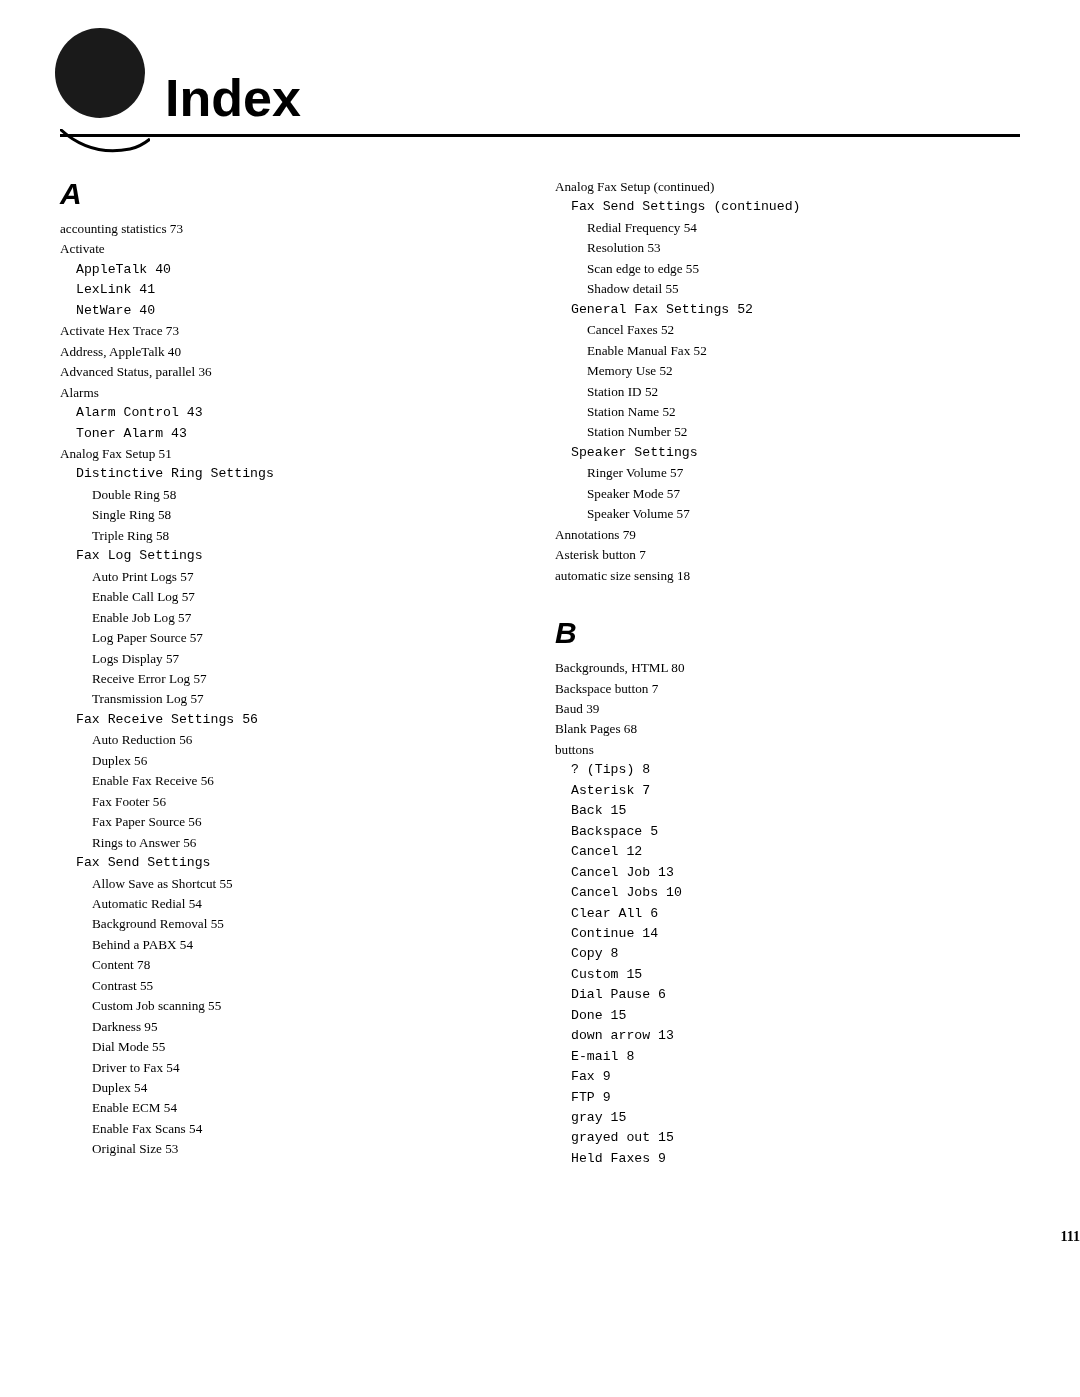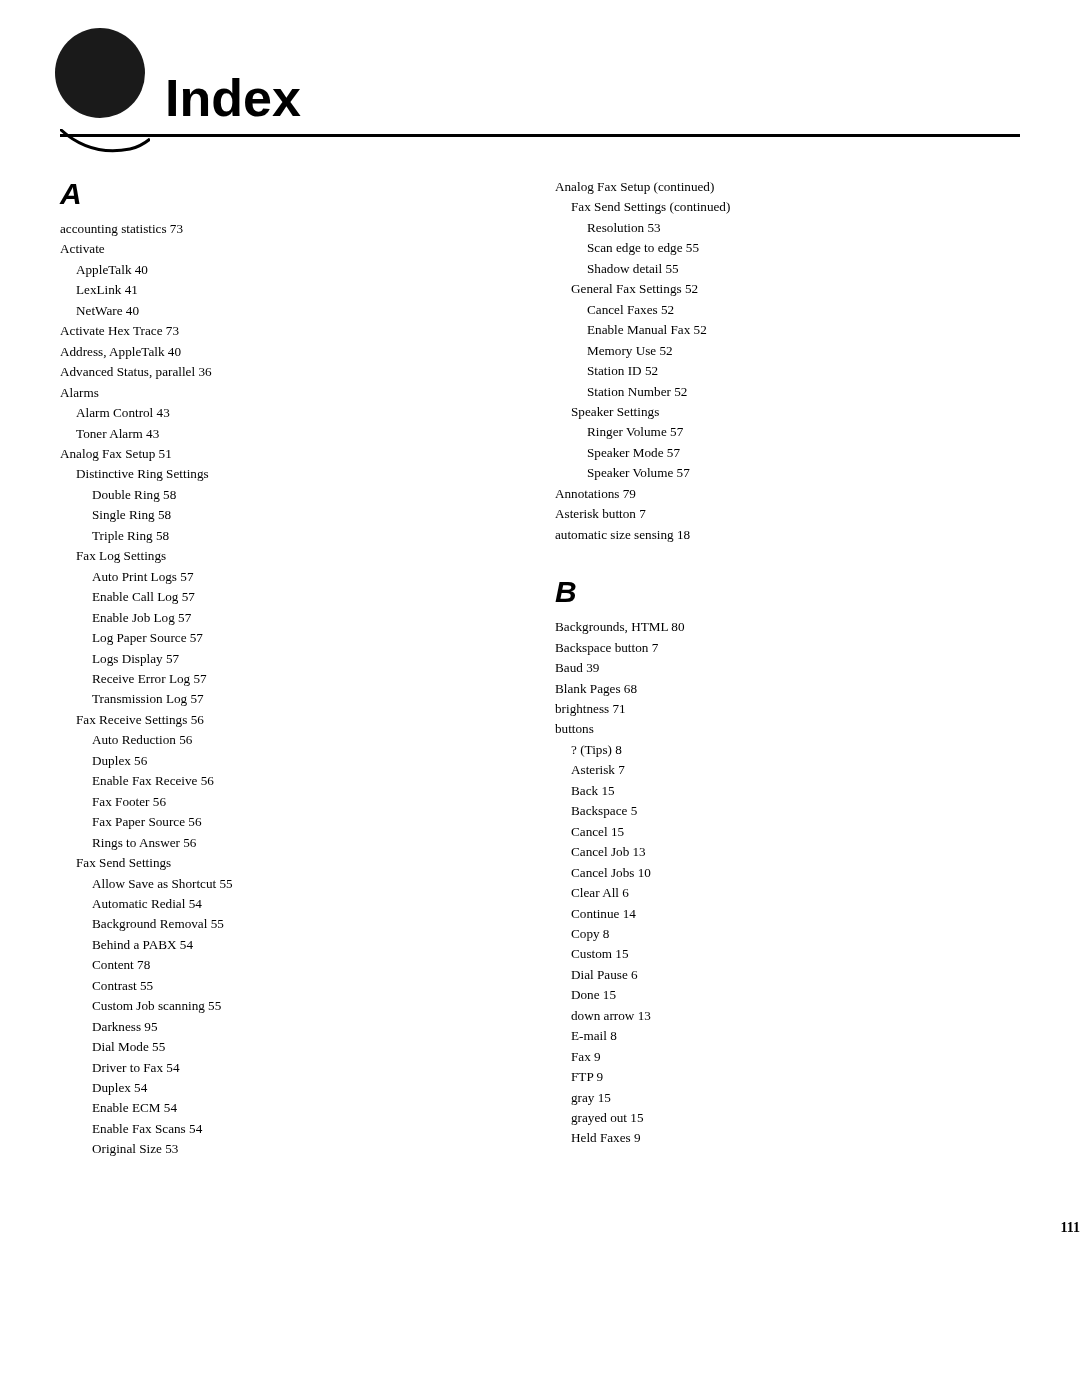--- a/index.html
+++ b/index.html
@@ -90,21 +90,21 @@
       font-style: italic;
     }
 
     
     .entry {
       line-height: 1.55;
       font-size: 13.2px;
     }
 
     .entry.l0 { margin-left: 0; }
-    .entry.l1 { margin-left: 16px; }
+    .entry.l1 { margin-left: 16px; font-family: Liberation Mono, monospace; }
     .entry.l2 { margin-left: 32px; }
 
     
     .footer {
       text-align: right;
       font-weight: bold;
       font-size: 14px;
       padding-bottom: 30px;
       margin-top: 20px;
     }
@@ -181,53 +181,54 @@
           <div class="entry l2">Enable ECM  54</div>
           <div class="entry l2">Enable Fax Scans  54</div>
           <div class="entry l2">Original Size  53</div>
         </div>
     </div>
 
     <div class="col">
       <div id="right-analog-header" class="entry l0">Analog Fax Setup (continued)</div>
       <div id="right-analog-entries">
           <div class="entry l1">Fax Send Settings (continued)</div>
+          <div class="entry l2">Redial Frequency  54</div>
           <div class="entry l2">Resolution  53</div>
           <div class="entry l2">Scan edge to edge  55</div>
           <div class="entry l2">Shadow detail  55</div>
           <div class="entry l1">General Fax Settings  52</div>
           <div class="entry l2">Cancel Faxes  52</div>
           <div class="entry l2">Enable Manual Fax  52</div>
           <div class="entry l2">Memory Use  52</div>
           <div class="entry l2">Station ID  52</div>
+          <div class="entry l2">Station Name  52</div>
           <div class="entry l2">Station Number  52</div>
           <div class="entry l1">Speaker Settings</div>
           <div class="entry l2">Ringer Volume  57</div>
           <div class="entry l2">Speaker Mode  57</div>
           <div class="entry l2">Speaker Volume  57</div>
         </div>
       <div id="right-misc-entries">
           <div class="entry l0">Annotations  79</div>
           <div class="entry l0">Asterisk button  7</div>
           <div class="entry l0">automatic size sensing  18</div>
         </div>
       <div class="section-b">
         <div class="section-header">B</div>
         <div id="right-b-entries">
             <div class="entry l0">Backgrounds, HTML  80</div>
             <div class="entry l0">Backspace button  7</div>
             <div class="entry l0">Baud  39</div>
             <div class="entry l0">Blank Pages  68</div>
-            <div class="entry l0">brightness  71</div>
             <div class="entry l0">buttons</div>
             <div class="entry l1">? (Tips)  8</div>
             <div class="entry l1">Asterisk  7</div>
             <div class="entry l1">Back  15</div>
             <div class="entry l1">Backspace  5</div>
-            <div class="entry l1">Cancel  15</div>
+            <div class="entry l1">Cancel  12</div>
             <div class="entry l1">Cancel Job  13</div>
             <div class="entry l1">Cancel Jobs  10</div>
             <div class="entry l1">Clear All  6</div>
             <div class="entry l1">Continue  14</div>
             <div class="entry l1">Copy  8</div>
             <div class="entry l1">Custom  15</div>
             <div class="entry l1">Dial Pause  6</div>
             <div class="entry l1">Done  15</div>
             <div class="entry l1">down arrow  13</div>
             <div class="entry l1">E-mail  8</div>

